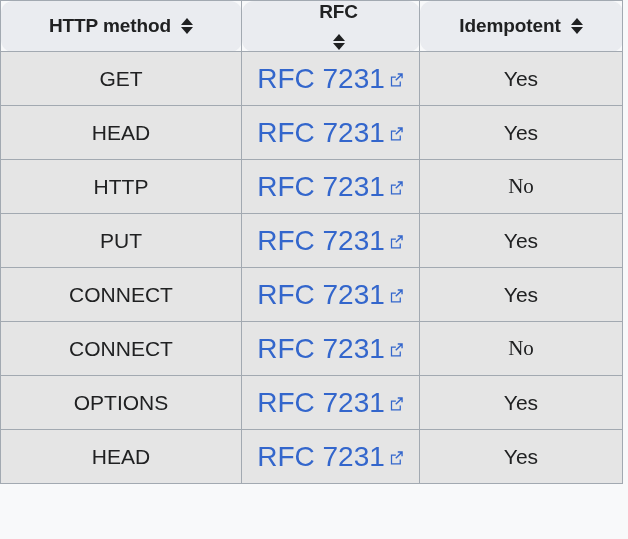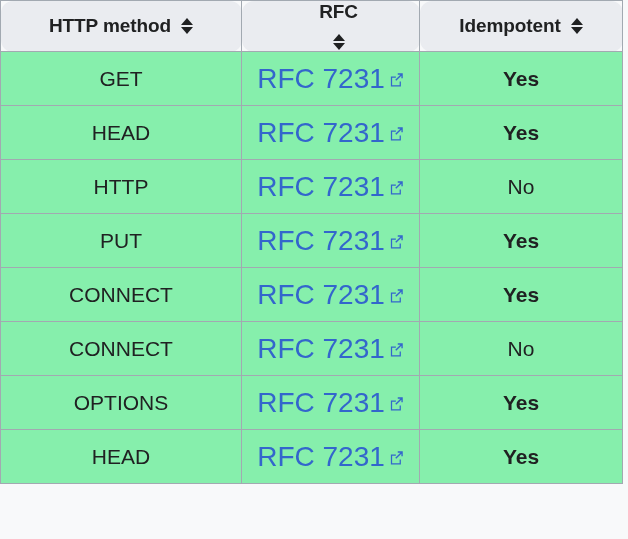--- a/index.html
+++ b/index.html
@@ -87,31 +87,31 @@
   }
   .sort-ind::after {
     bottom: 1px;
     border-top: 7px solid #202122;
   }
 
   
   table.wikitable tbody td {
     height: 53px;
     font-size: 21px;
-    background: #86efac;
+    background: #e5e5e5;
   }
 
   
   col.c-method { width: 241px; }
   col.c-rfc    { width: 178px; }
   col.c-idem   { width: 203px; }
 
   
-  td.yes { background: #90f090; font-weight: bold; }
-  td.no  { background: #fd9292; }
+  td.yes { background: #90f090; }
+  td.no  { background: #fd9292; font-family: Liberation Serif, serif; }
 
   
   a.extlink {
     color: #3366cc;
     text-decoration: none;
     display: inline-flex;
     align-items: center;
     white-space: nowrap;
     font-size: 28px;
   }

